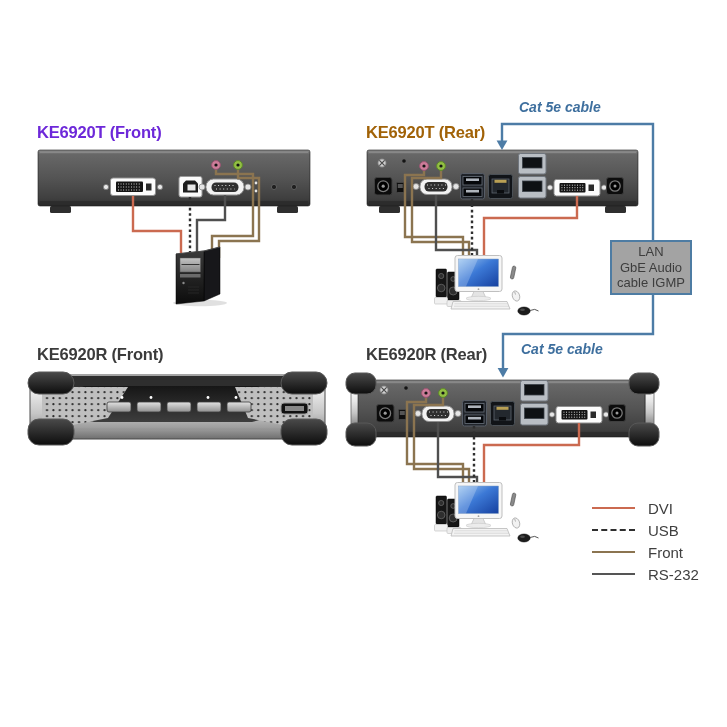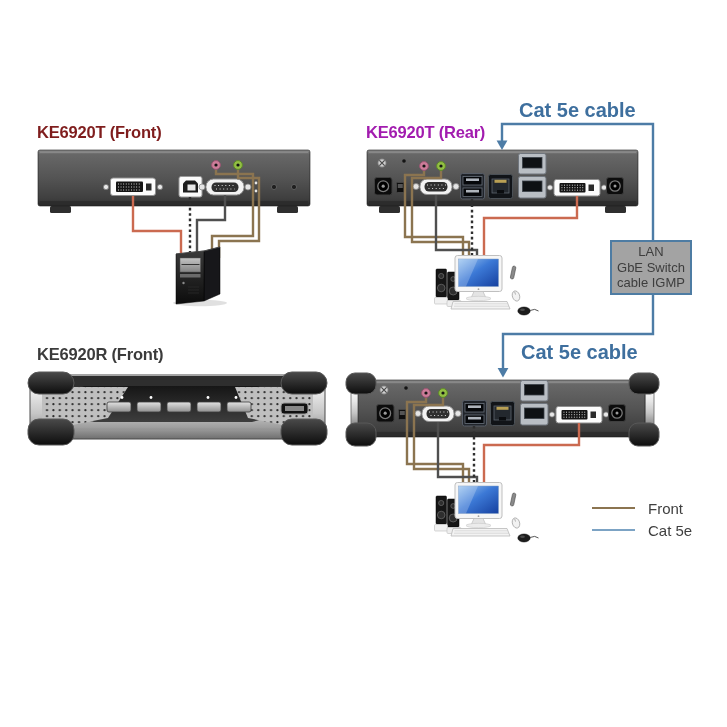--- a/index.html
+++ b/index.html
@@ -1,20 +1,20 @@
 <!DOCTYPE html>
 <html><head>
 <meta charset="utf-8">
 <style>
   html,body{margin:0;padding:0;background:#fff;}
   .canvas{position:relative;width:727px;height:727px;background:#ffffff;overflow:hidden;
           font-family:"Liberation Sans",sans-serif;}
   .canvas svg.scene{position:absolute;left:0;top:0;z-index:1;}
   .title{position:absolute;z-index:2;font-weight:bold;font-size:16.5px;letter-spacing:-0.2px;color:#3b3b3b;white-space:nowrap;}
-  .cat5e{position:absolute;z-index:2;font-weight:bold;font-size:20px;color:#3e6f9e;white-space:nowrap;}
+  .cat5e{position:absolute;z-index:2;font-weight:bold;font-size:14px;color:#3e6f9e;white-space:nowrap;font-style:italic;}
   .switchbox{position:absolute;z-index:3;left:610px;top:240px;width:78px;height:51px;
              border:2px solid #4e7ca3;background:#a3a3a3;display:flex;flex-direction:column;
              justify-content:center;align-items:center;text-align:center;
              font-size:13px;line-height:15.5px;color:#3d3d3d;}
   .legend{position:absolute;z-index:2;left:592px;top:497px;}
   .legend .row{display:flex;align-items:center;height:22px;}
   .legline{width:43px;height:0;border-top:2.6px solid #000;margin-right:13px;flex:none;}
   .leglabel{font-size:15px;color:#3f3f3f;white-space:nowrap;}
 </style>
 </head>
@@ -313,37 +313,46 @@
     <path d="M181.5,264.5 H199.5" stroke="#333" stroke-width="1"></path>
     <rect x="180" y="274" width="20.5" height="3.5" fill="#6a6a6a"></rect>
     <circle cx="183.5" cy="283" r="1.2" fill="#8a8a8a"></circle>
     <path d="M188,287 H199 M188,290 H199 M188,293 H199" stroke="#2c2c2c" stroke-width="0.8"></path>
   </g>
 
   <use href="#ws" x="433" y="252"></use>
   <use href="#ws" x="433" y="479"></use>
 </svg>
 
-  <div class="title" style="left: 37px; top: 123px; color: #7f1d1d;">KE6920T (Front)</div>
-  <div class="title" style="left: 366px; top: 123px; color: #a21caf;">KE6920T (Rear)</div>
+  <div class="title" style="left: 37px; top: 123px; color: #6d28d9;">KE6920T (Front)</div>
+  <div class="title" style="left: 366px; top: 123px; color: #a16207;">KE6920T (Rear)</div>
   <div class="title" style="left: 37px; top: 345px; color: rgb(59, 59, 59); text-align: center;">KE6920R (Front)</div>
+  <div class="title" style="left: 366px; top: 345px; color: rgb(59, 59, 59);">KE6920R (Rear)</div>
 
   <div class="cat5e" style="left: 519px; top: 99px; color: rgb(62, 111, 158);">Cat 5e cable</div>
   <div class="cat5e" style="left: 521px; top: 341px; color: rgb(62, 111, 158);">Cat 5e cable</div>
 
   <div class="switchbox">
     <span>LAN</span>
-    <span>GbE Switch</span>
+    <span>GbE Audio</span>
     <span>cable IGMP</span>
   </div>
 
   <div class="legend">
+    <div class="row">
+      <span class="legline" style="border-top-color: rgb(203, 106, 80); border-top-style: solid;"></span>
+      <span class="leglabel">DVI</span>
+    </div>
+    <div class="row">
+      <span class="legline" style="border-top-color: rgb(47, 47, 47); border-top-style: dashed;"></span>
+      <span class="leglabel">USB</span>
+    </div>
     <div class="row">
       <span class="legline" style="border-top-color: rgb(139, 116, 80); border-top-style: solid;"></span>
       <span class="leglabel">Front</span>
     </div>
     <div class="row">
-      <span class="legline" style="border-top-color: rgb(124, 163, 196); border-top-style: solid;"></span>
-      <span class="leglabel">Cat 5e</span>
+      <span class="legline" style="border-top-color: rgb(85, 85, 85); border-top-style: solid;"></span>
+      <span class="leglabel">RS-232</span>
     </div>
   </div>
 
 </div>
 
 </body></html>

